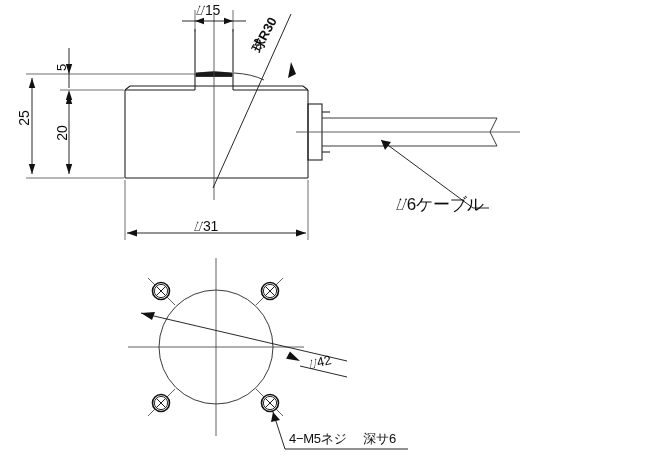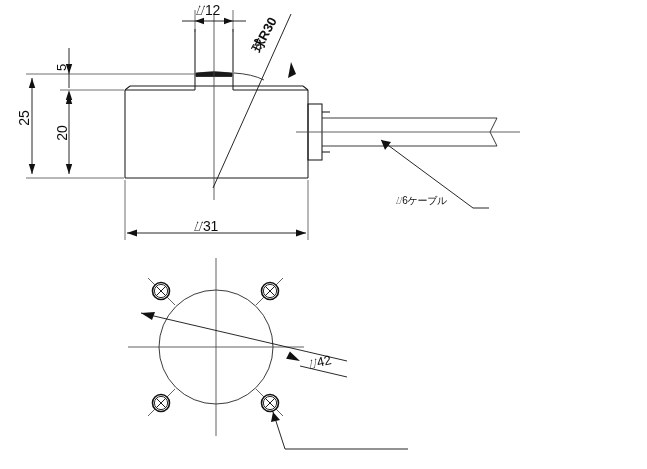--- a/index.html
+++ b/index.html
@@ -43,21 +43,21 @@
     white-space: nowrap;
     line-height: 1;
     user-select: none;
   }
   .lbl-d12   { left: 196px; top: 3px;   font-size: 14px; letter-spacing: -0.2px; }
   .lbl-d51   { left: 194px; top: 219px; font-size: 14px; letter-spacing: -0.2px; }
   .lbl-25    { left: 16px;  top: 111px; font-size: 14px; transform: rotate(-90deg); transform-origin: 50% 50%; }
   .lbl-20    { left: 54px;  top: 126px; font-size: 14px; transform: rotate(-90deg); transform-origin: 50% 50%; }
   .lbl-5     { left: 58px;  top: 61px;  font-size: 13px; transform: rotate(-90deg); transform-origin: 50% 50%; }
   .lbl-r30   { left: 246px; top: 28px;  font-size: 13px; transform: rotate(-62deg); transform-origin: 50% 50%; font-weight: 600; }
-  .lbl-cable { left: 396px; top: 196px; font-size: 10px; letter-spacing: -0.3px; }
+  .lbl-cable { left: 396px; top: 196px; font-size: 17px; letter-spacing: -0.3px; }
   .lbl-d42   { left: 309px; top: 358px; font-size: 13px; transform: rotate(-13deg); transform-origin: 0% 50%; letter-spacing: -0.2px; }
   .lbl-screw { left: 289px; top: 432px; font-size: 13px; letter-spacing: -0.3px; }
 </style>
 </head>
 <body>
 
 <div id="drawing-root">
 
   <svg id="drawing-svg" width="647" height="469" viewBox="0 0 647 469">
 
@@ -215,22 +215,23 @@
       </g>
 
       <g>
         <line class="leader" x1="285" y1="449" x2="273" y2="412"></line>
         <path class="arrowfill" d="M273,412 L280,420 L271,422 Z"></path>
         <line class="leader" x1="285" y1="449" x2="408" y2="449"></line>
       </g>
     </g>
   </svg>
 
-  <span class="lbl lbl-d12">⌰12</span>
+  <span class="lbl lbl-d12">⌰15</span>
   <span class="lbl lbl-d51">⌰31</span>
   <span class="lbl lbl-25">25</span>
   <span class="lbl lbl-20">20</span>
   <span class="lbl lbl-5">5</span>
   <span class="lbl lbl-r30">球R30</span>
   <span class="lbl lbl-cable">⌰6ケーブル</span>
   <span class="lbl lbl-d42">⌰42</span>
+  <span class="lbl lbl-screw">4−M5ネジ゚ 深サ6</span>
 
 </div>
 
 </body></html>

